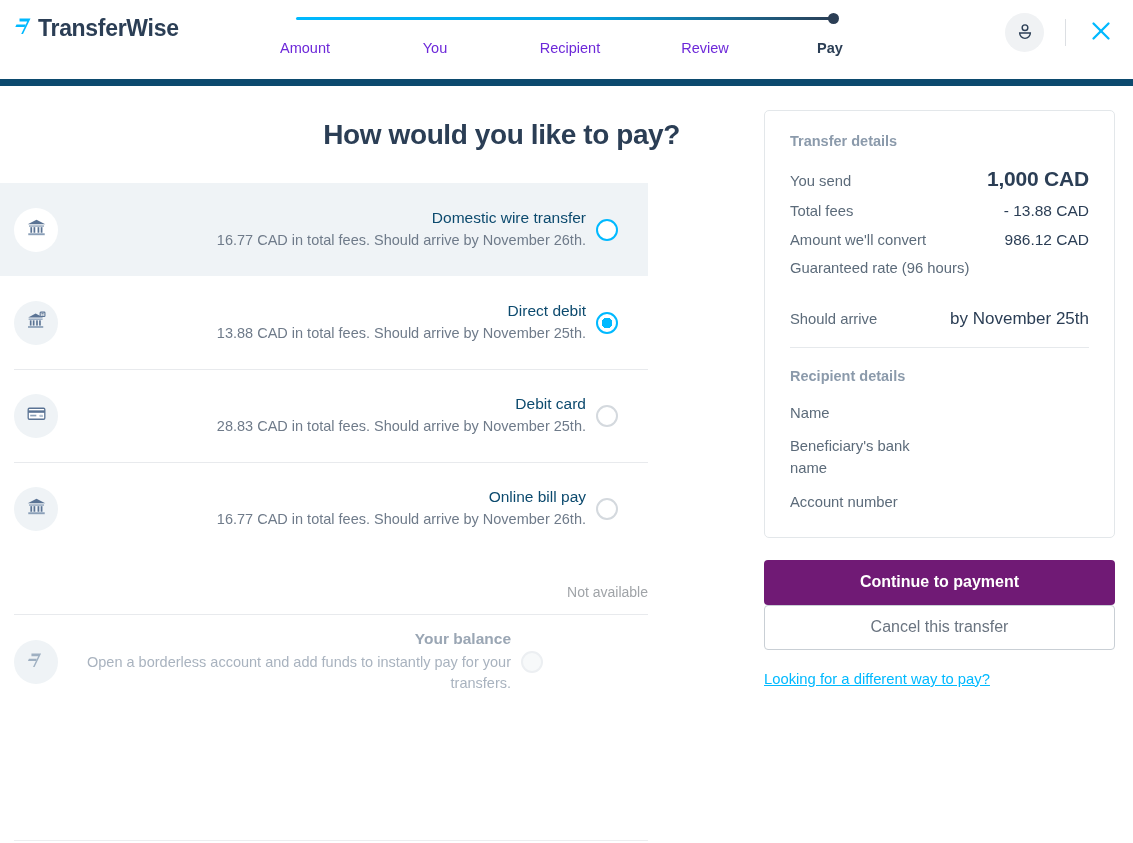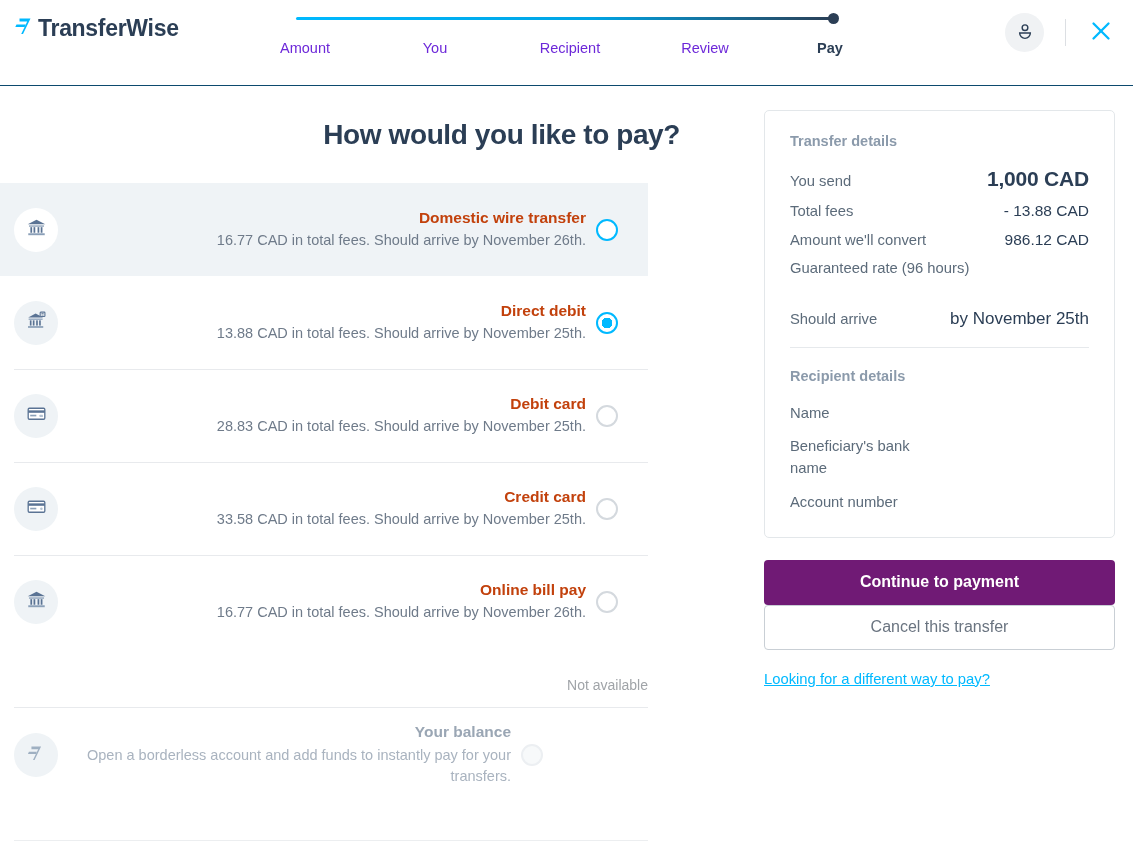--- a/index.html
+++ b/index.html
@@ -11,21 +11,21 @@
     background: #ffffff;
     font-family: "Liberation Sans", sans-serif;
     color: #0e0f0c;
     overflow: hidden;
   }
 
   
   .header {
     position: relative;
     height: 86px;
-    border-bottom: 1px solid #0c4a6e;
+    border-bottom: 7px solid #0c4a6e;
     background: #fff;
   }
 
   .brand {
     position: absolute;
     left: 14px;
     top: 15px;
     display: flex;
     align-items: center;
     gap: 2px;
@@ -180,22 +180,22 @@
     display: flex;
     align-items: center;
     justify-content: center;
     margin-right: 23px;
   }
   .method.highlight .method-icon { background: #ffffff; }
 
   .method-body { flex: 1; padding-right: 10px; }
   .method-title {
     font-size: 15.5px;
-    font-weight: 700;
-    color: #c2410c;
+    font-weight: 400;
+    color: #0c4a6e;
     line-height: 1.35;
   }
   .method-sub {
     margin-top: 2px;
     font-size: 14.5px;
     color: #6f7b8a;
     line-height: 1.45;
   }
   .method.disabled .method-title { color: #9aa6b4; font-weight: 600; }
   .method.disabled .method-sub { color: #a9b3bf; }
@@ -458,37 +458,20 @@
             </svg>
           </span>
         </div>
         <div class="method-body">
           <div class="method-title">Debit card</div>
           <div class="method-sub">28.83 CAD in total fees. Should arrive by November 25th.</div>
         </div>
         <div class="radio"></div>
       </div>
 
-      <div class="method divider-top">
-        <div class="method-icon">
-          <span>
-            <svg width="21" height="21" viewBox="0 0 24 24">
-              <rect x="2.5" y="6" width="19" height="12.6" rx="1.4" fill="#fff" stroke="#5a7394" stroke-width="1.5"></rect>
-              <rect x="2.5" y="8.4" width="19" height="2.8" fill="#5a7394"></rect>
-              <rect x="4.8" y="13.4" width="7" height="1.9" fill="#8ba0b8"></rect>
-              <circle cx="17.6" cy="14.6" r="1.5" fill="#b3c2d2"></circle>
-            </svg>
-          </span>
-        </div>
-        <div class="method-body">
-          <div class="method-title">Credit card</div>
-          <div class="method-sub">33.58 CAD in total fees. Should arrive by November 25th.</div>
-        </div>
-        <div class="radio"></div>
-      </div>
 
       <div class="method divider-top">
         <div class="method-icon">
           <span>
             <svg width="21" height="21" viewBox="0 0 24 24">
               <path d="M12 3 L22 8.2 L2 8.2 Z" fill="#5a7394"></path>
               <rect x="3.4" y="9.6" width="17.2" height="1.5" fill="#8ba0b8"></rect>
               <rect x="5" y="11.6" width="2" height="6.4" fill="#5a7394"></rect>
               <rect x="8.6" y="11.6" width="2" height="6.4" fill="#5a7394"></rect>
               <rect x="13.2" y="11.6" width="2" height="6.4" fill="#5a7394"></rect>

